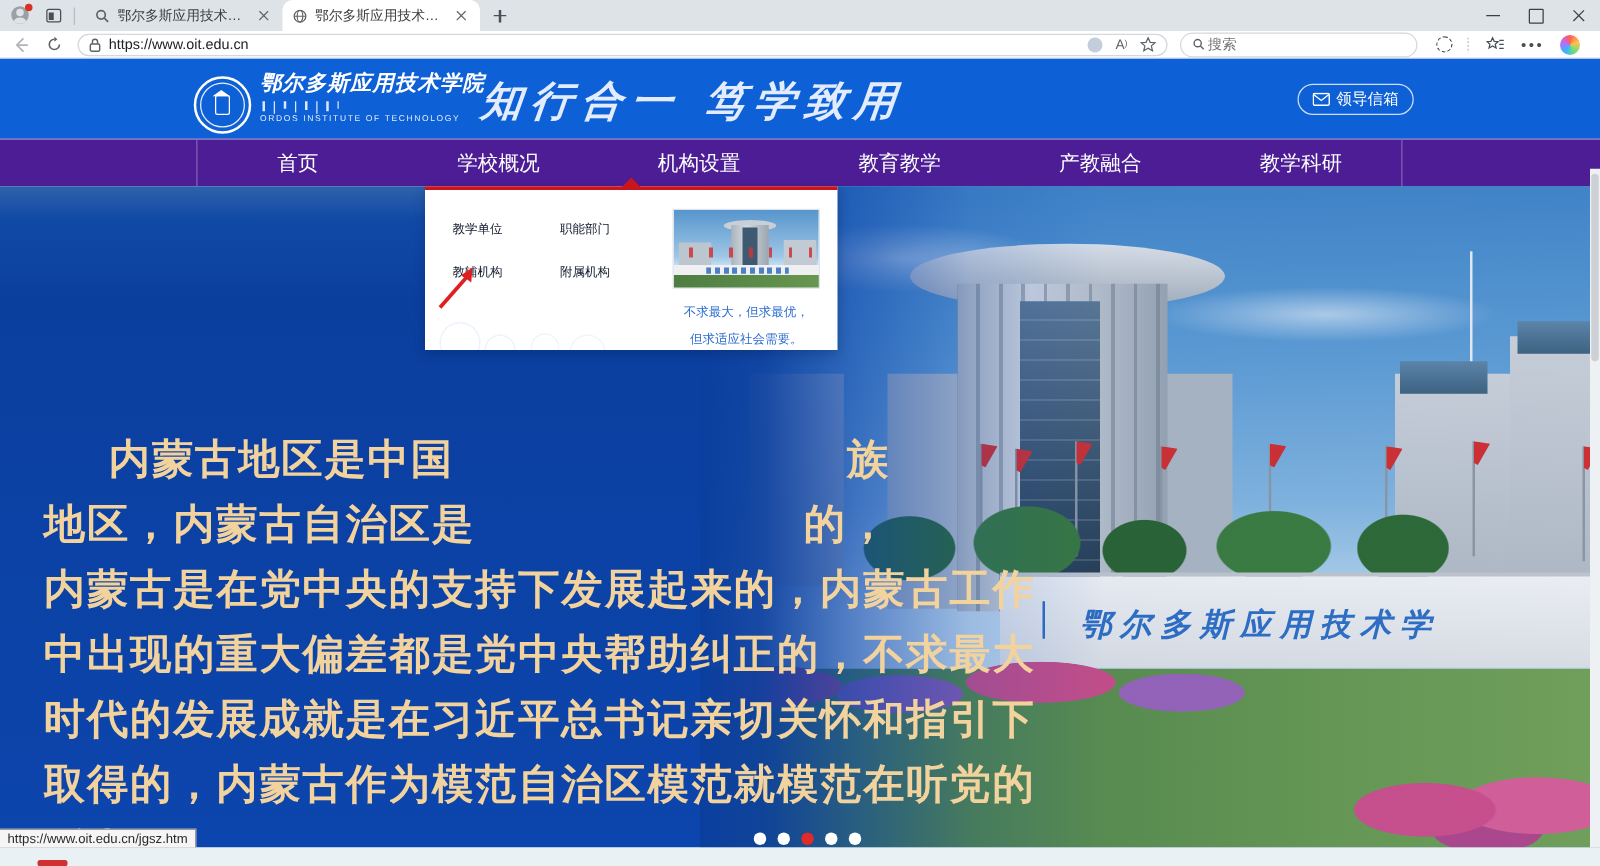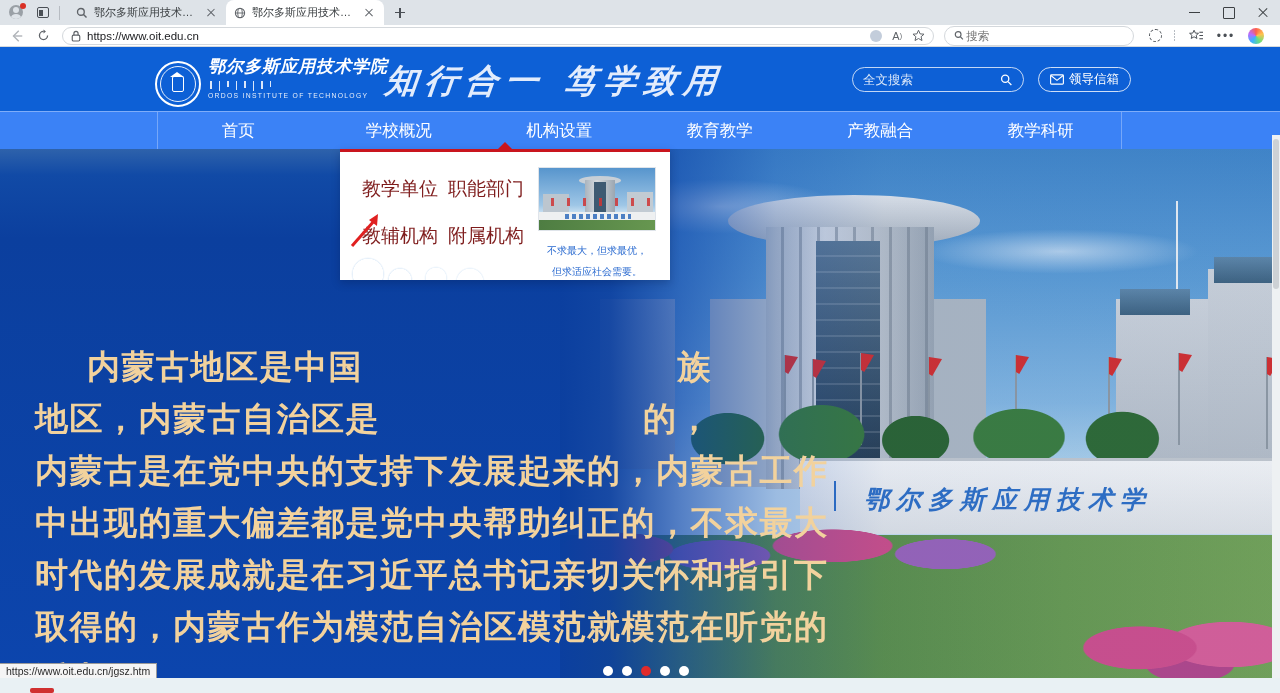--- a/index.html
+++ b/index.html
@@ -58,21 +58,21 @@
   .mong { display:flex; gap:7px; margin:3px 0 2px 2px; height:9px; align-items:flex-start; }
   .mong i { display:block; width:1.5px; background:#dbe7fa; }
   .brand .en { font-size:6.8px; letter-spacing:1.3px; color:#e8effa; }
   .slogan { position:absolute; left:385px; top:12px; color:#eef4ff; font-family:"DejaVu Serif", serif; font-style:italic; font-weight:bold; font-size:33px; letter-spacing:7px; transform:skewX(-6deg); opacity:.95; }
   .hd-search { position:absolute; left:852px; top:20px; width:172px; height:25px; border:1px solid rgba(255,255,255,.75); border-radius:13px; display:flex; align-items:center; padding:0 10px; }
   .hd-search input { color:#fff; font-size:12.5px; }
   .hd-search input::placeholder { color:rgba(255,255,255,.85); }
   .mailbox { position:absolute; left:1038px; top:20px; height:25px; border:1px solid rgba(255,255,255,.8); border-radius:13px; display:flex; align-items:center; padding:0 11px; color:#fff; font-size:12.5px; gap:5px; }
 
   
-  .mainnav { position:absolute; left:0; top:111px; width:1280px; height:38px; background:#3b82f6; border-top:1px solid rgba(255,255,255,.35); }
+  .mainnav { position:absolute; left:0; top:111px; width:1280px; height:38px; background:#4c1d95; border-top:1px solid rgba(255,255,255,.35); }
   .mainnav .inner { position:absolute; left:157px; top:0; width:965px; height:38px; display:flex; border-left:1px solid rgba(255,255,255,.3); border-right:1px solid rgba(255,255,255,.3); }
   .nav-item { flex:1; display:flex; align-items:center; justify-content:center; color:#fff; font-size:16.5px; cursor:pointer; }
 
   
   .hero { position:absolute; left:0; top:149px; width:1280px; height:529px; background:linear-gradient(180deg,#2e62ab 0px,#114aa6 26px,#0b3f9e 90px,#0c45ad 100%); overflow:hidden; }
   .photo { position:absolute; left:560px; top:0; width:720px; height:529px; }
   .sky { position:absolute; inset:0; background:linear-gradient(180deg,#4286c8 0%,#5e9dd4 25%,#85b7e0 48%,#aed1e9 60%,#c4dcee 64%,#c4dcee 100%); }
   .cloud { position:absolute; border-radius:50%; background:radial-gradient(ellipse at center, rgba(255,255,255,.55), rgba(255,255,255,0) 70%); }
   .disc { position:absolute; left:168px; top:46px; width:252px; height:52px; border-radius:50%; background:linear-gradient(180deg,#e2e6ea,#a7b0ba); }
   .tower { position:absolute; left:206px; top:78px; width:168px; height:262px; background:linear-gradient(90deg,#aeb7c1,#d9dde2 35%,#9ba6b2); }
@@ -123,21 +123,21 @@
   
   .dropdown { position:absolute; left:340px; top:149px; width:330px; height:131px; background:#fff; border-top:3px solid #c9151e; box-shadow:0 3px 8px rgba(0,20,60,.25); }
   .dropdown .caret { position:absolute; left:157px; top:-10px; border-left:8px solid transparent; border-right:8px solid transparent; border-bottom:8px solid #c9151e; }
   .dd-clouds { position:absolute; left:0; bottom:0; width:100%; height:46px; opacity:.5;
     background:
       radial-gradient(circle 16px at 28px 40px, transparent 15px, #cfe2f5 15.5px, transparent 17px),
       radial-gradient(circle 12px at 60px 46px, transparent 11px, #cfe2f5 11.5px, transparent 13px),
       radial-gradient(circle 14px at 130px 48px, transparent 13px, #d8e8f7 13.5px, transparent 15px),
       radial-gradient(circle 11px at 96px 44px, transparent 10px, #d8e8f7 10.5px, transparent 12px); }
   .dd-links { position:absolute; left:22px; top:24px; display:grid; grid-template-columns:86px 86px; row-gap:21px; }
-  .dd-link { font-size:19px; color:#7f1d1d; cursor:pointer; white-space:nowrap; }
+  .dd-link { font-size:10px; color:#0f172a; cursor:pointer; white-space:nowrap; }
   .dd-thumb { position:absolute; left:198px; top:15px; width:118px; height:64px; overflow:hidden; border:1px solid #dfe4ea; }
   .t-sky { position:absolute; inset:0; background:linear-gradient(180deg,#5795cd,#9ec6e6 60%,#c8dff0 72%,#c8dff0); }
   .t-disc { position:absolute; left:40px; top:8px; width:42px; height:9px; border-radius:50%; background:#c8cfd6; }
   .t-tower { position:absolute; left:46px; top:12px; width:30px; height:34px; background:linear-gradient(90deg,#aab4be,#d5dade 40%,#9ba6b1); }
   .t-glass { position:absolute; left:55px; top:14px; width:12px; height:32px; background:#3e5a72; }
   .t-bldg-l { position:absolute; left:4px; top:26px; width:26px; height:20px; background:#bcc6cf; }
   .t-bldg-r { position:absolute; left:88px; top:24px; width:26px; height:22px; background:#c2cbd3; }
   .t-wall { position:absolute; left:0px; top:44px; width:118px; height:10px; background:#eef0f1; }
   .t-wall i { position:absolute; left:26px; top:2px; width:66px; height:5px; background:repeating-linear-gradient(90deg,#4d80c4 0 4px, transparent 4px 7px); }
   .t-green { position:absolute; left:0; top:52px; width:118px; height:12px; background:linear-gradient(90deg,#4e7d42,#679750); }
@@ -270,27 +270,20 @@
           <i style="height:6px"></i>
           <i style="height:9px"></i>
           <i style="height:7px"></i>
           <i style="height:10px"></i>
           <i style="height:8px"></i>
           <i style="height:6px"></i>
       </div>
       <div class="en">ORDOS INSTITUTE OF TECHNOLOGY</div>
     </div>
     <div class="slogan">知行合一 笃学致用</div>
-    <div class="hd-search">
-      <input placeholder="全文搜索" style="">
-      <svg width="14" height="14" viewBox="0 0 16 16">
-          <circle cx="6.5" cy="6.5" r="4.5" fill="none" stroke="#ffffff" stroke-width="1.6"></circle>
-          <line x1="10" y1="10" x2="14.2" y2="14.2" stroke="#ffffff" stroke-width="1.6"></line>
-        </svg>
-    </div>
     <div class="mailbox">
       <svg width="14" height="11" viewBox="0 0 16 12">
           <rect x="0.7" y="0.7" width="14.6" height="10.6" rx="1" fill="none" stroke="#ffffff" stroke-width="1.3"></rect>
           <path d="M1 1.5 L8 7 L15 1.5" fill="none" stroke="#ffffff" stroke-width="1.3"></path>
         </svg>
       <span>领导信箱</span>
     </div>
   </div>
 
   <div class="mainnav">

